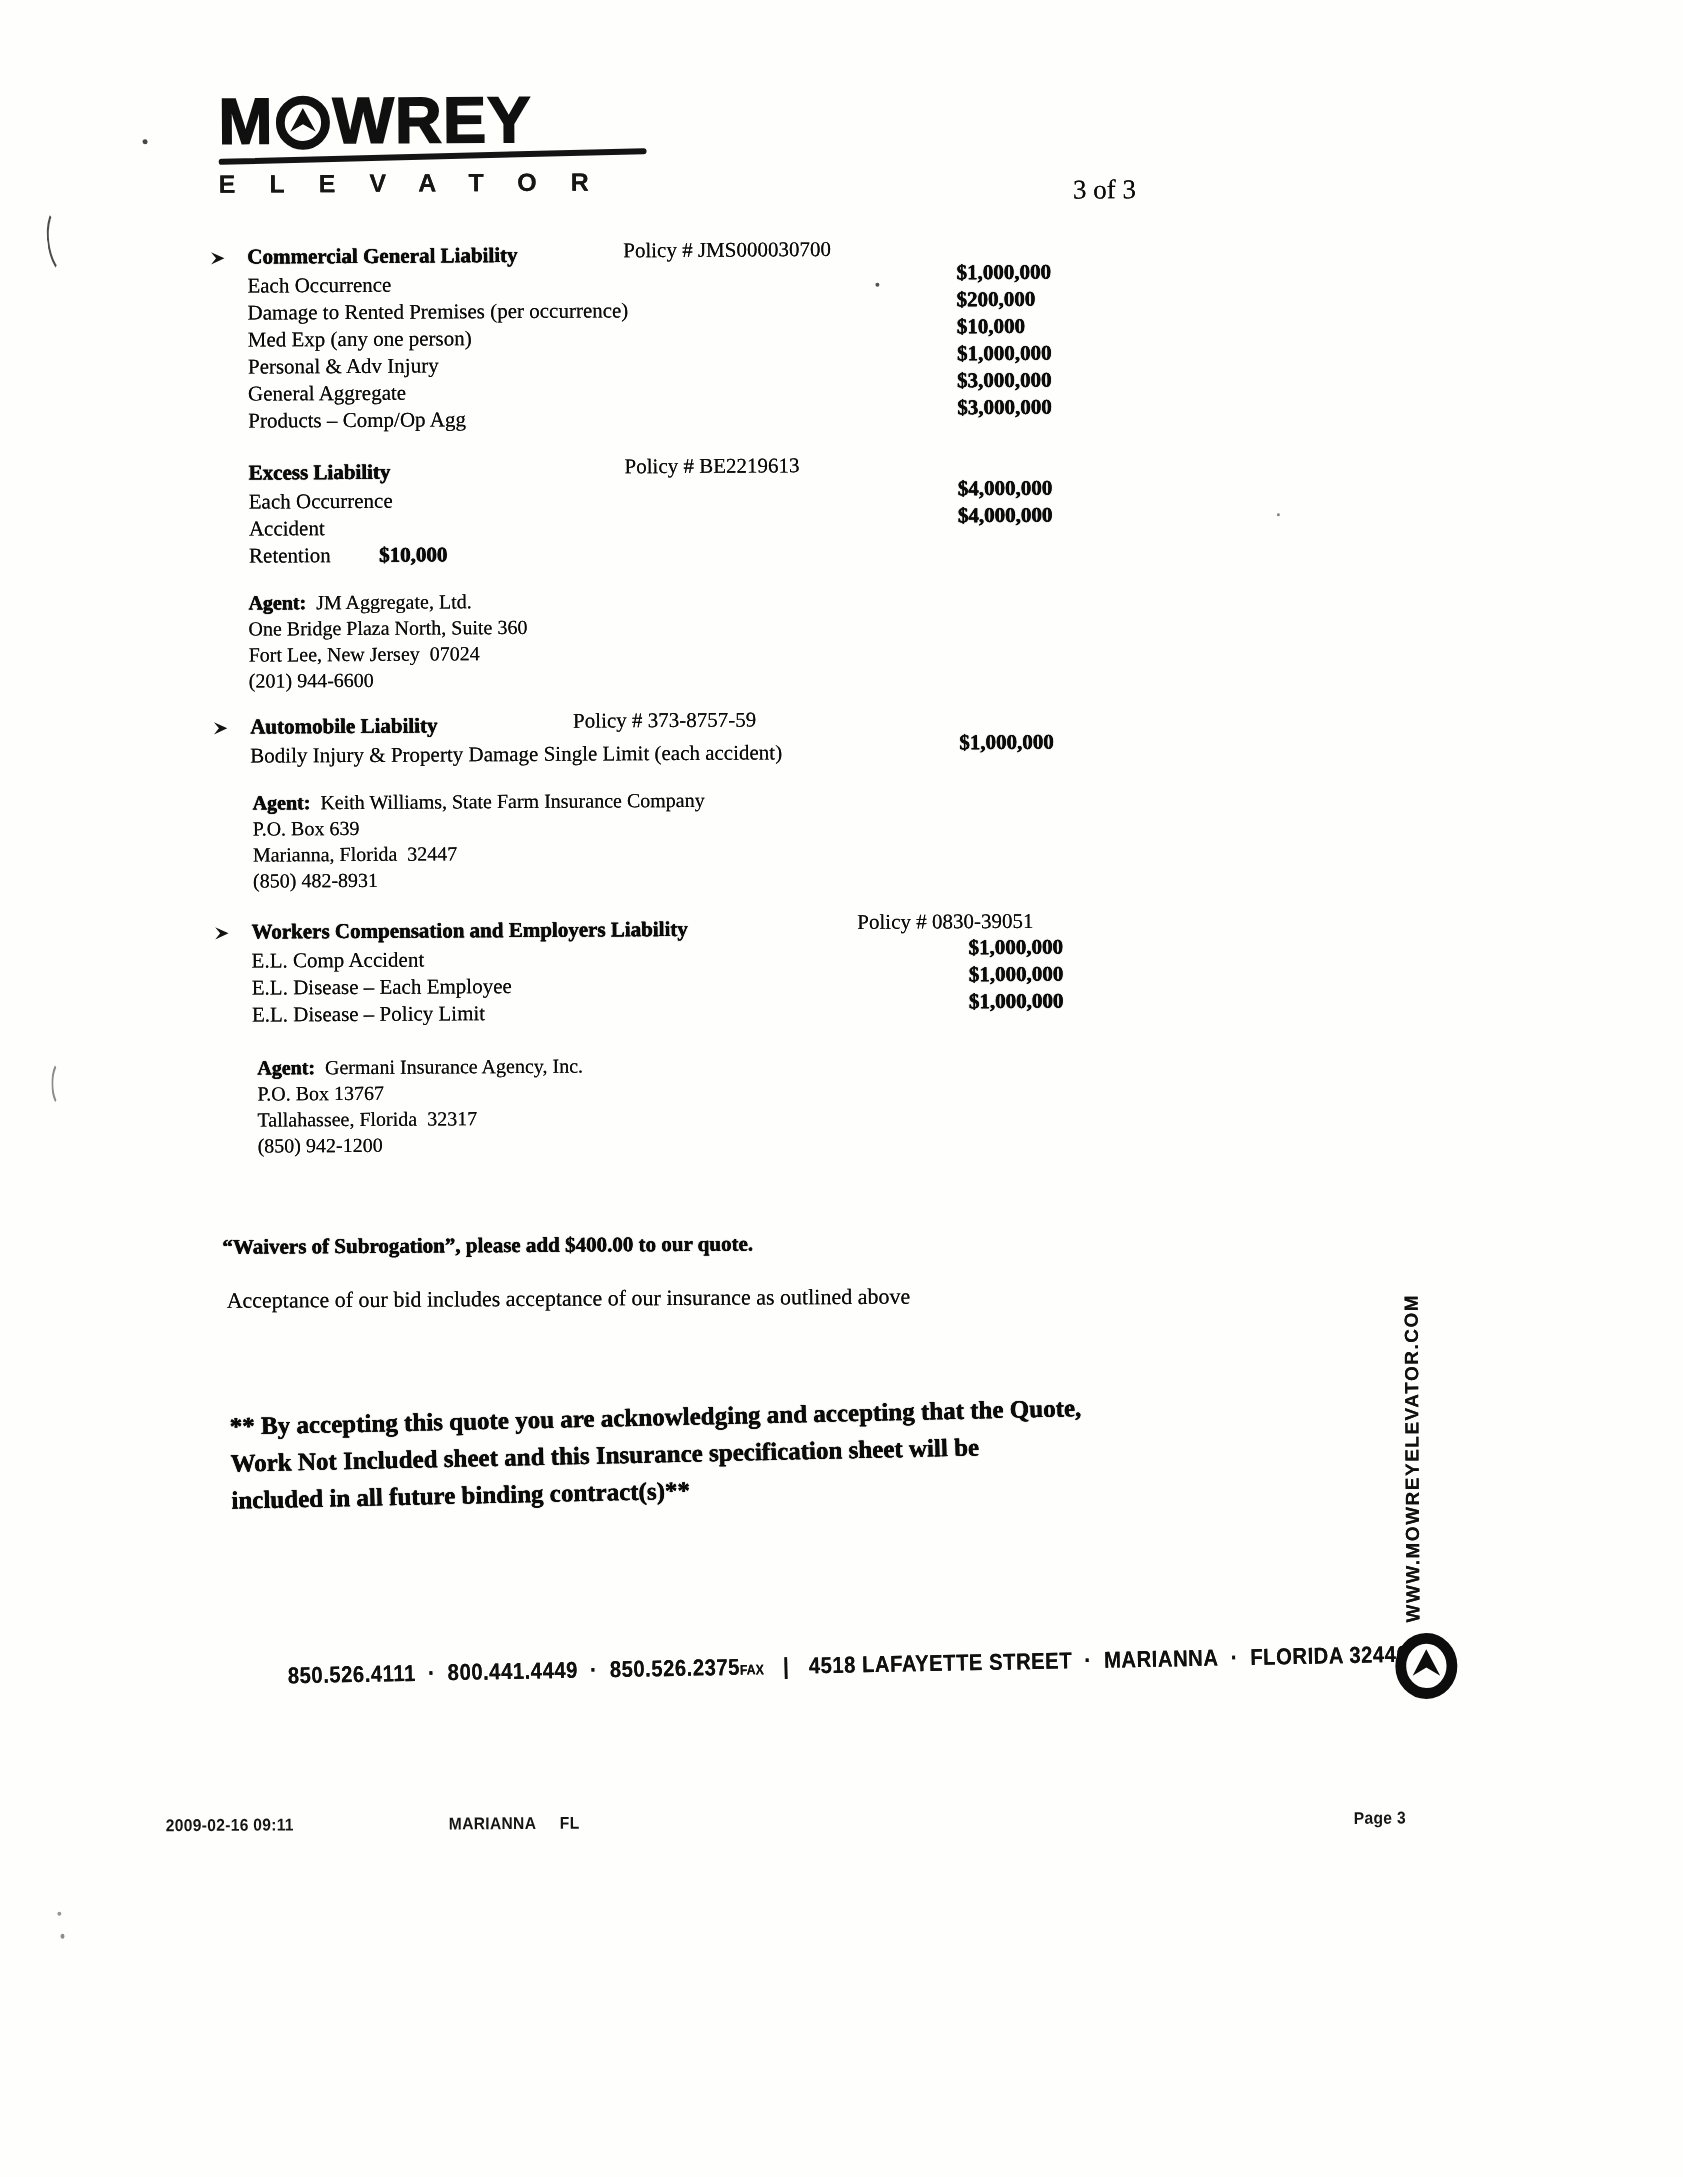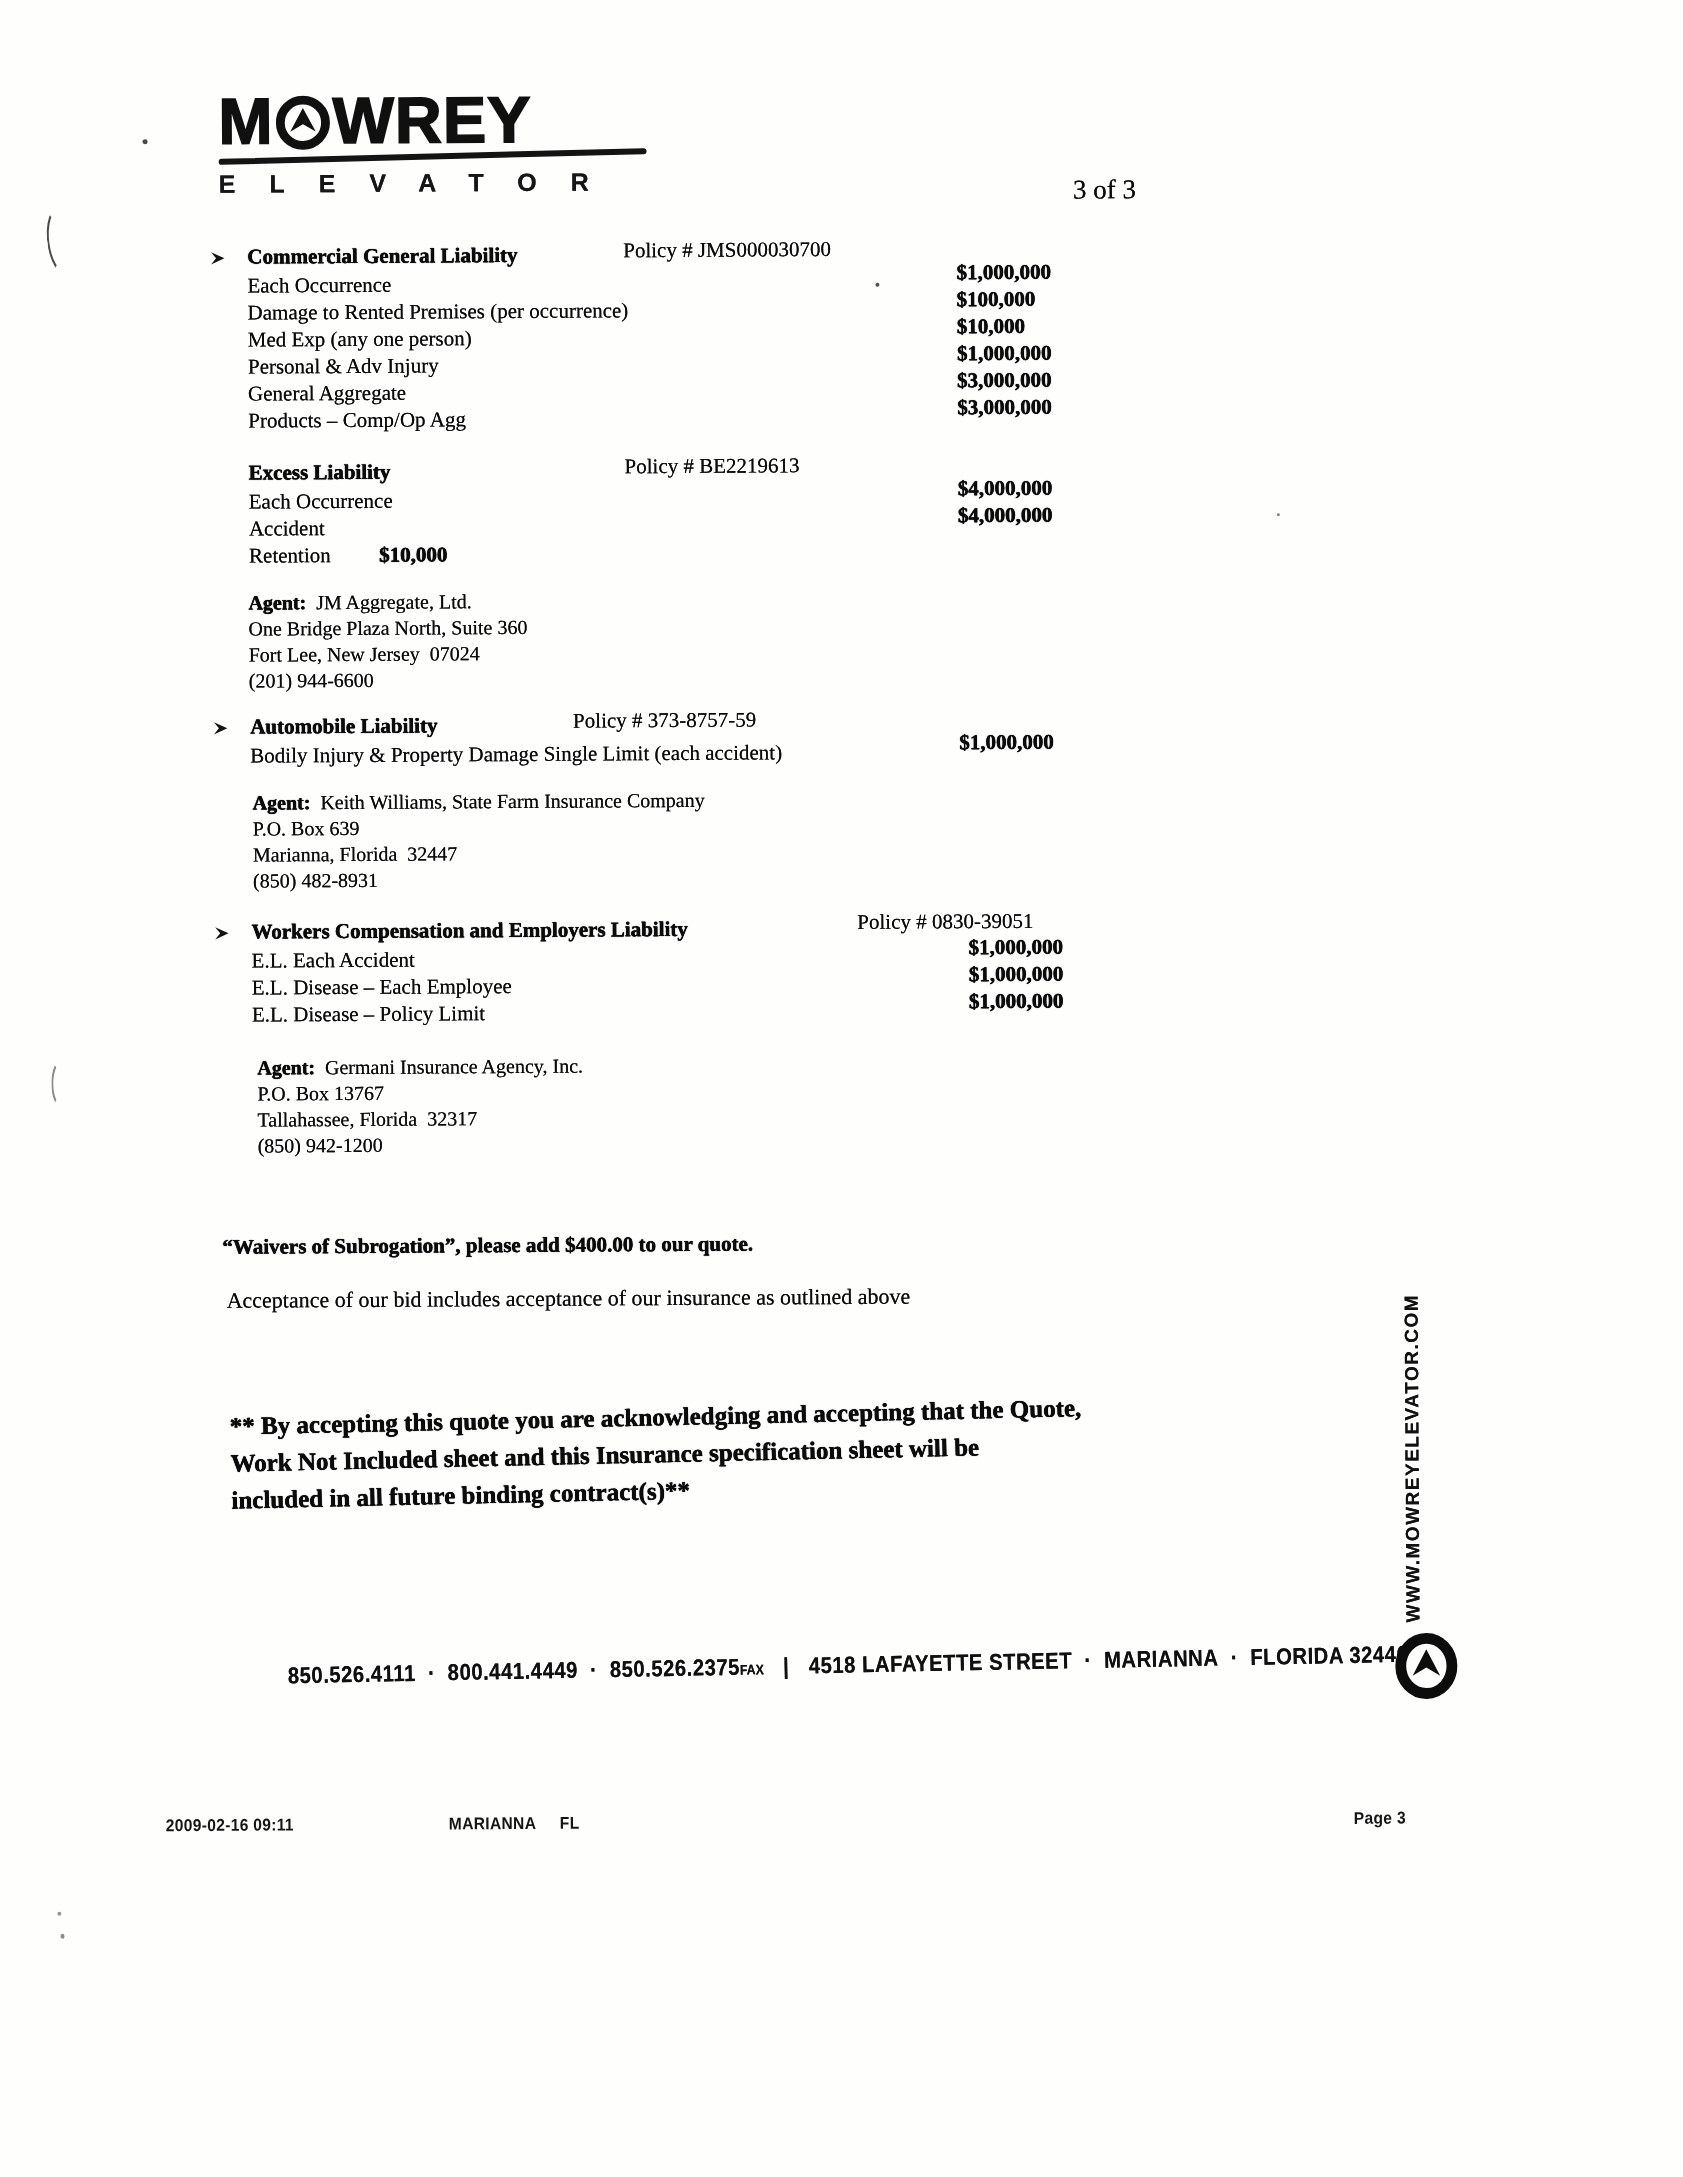--- a/index.html
+++ b/index.html
@@ -129,21 +129,21 @@
         <span class="sec-title ink-heavy">Commercial General Liability</span>
         <span class="sec-policy">Policy # JMS000030700</span>
       </div>
       <div class="rows">
         <div class="row">
           <span class="lbl">Each Occurrence</span>
           <span class="val ink-heavy">$1,000,000</span>
         </div>
         <div class="row">
           <span class="lbl">Damage to Rented Premises (per occurrence)</span>
-          <span class="val ink-heavy">$100,000</span>
+          <span class="val ink-heavy">$200,000</span>
         </div>
         <div class="row">
           <span class="lbl">Med Exp (any one person)</span>
           <span class="val ink-heavy">$10,000</span>
         </div>
         <div class="row">
           <span class="lbl">Personal &amp; Adv Injury</span>
           <span class="val ink-heavy">$1,000,000</span>
         </div>
         <div class="row">
@@ -211,21 +211,21 @@
     <div class="sec sec-workers ink" style="top:916px;">
       <div class="sec-head">
         <svg class="bullet" width="17" height="17" viewBox="0 0 14 14">
             <path d="M1.5 2 L12.5 7 L1.5 12 L5.6 7 Z" fill="#131313"></path>
           </svg>
         <span class="sec-title ink-heavy">Workers Compensation and Employers Liability</span>
         <span class="sec-policy">Policy  # 0830-39051</span>
       </div>
       <div class="rows">
         <div class="row">
-          <span class="lbl">E.L. Each Accident</span>
+          <span class="lbl">E.L. Comp Accident</span>
           <span class="val ink-heavy">$1,000,000</span>
         </div>
         <div class="row">
           <span class="lbl">E.L. Disease – Each Employee</span>
           <span class="val ink-heavy">$1,000,000</span>
         </div>
         <div class="row">
           <span class="lbl">E.L. Disease – Policy Limit</span>
           <span class="val ink-heavy">$1,000,000</span>
         </div>

